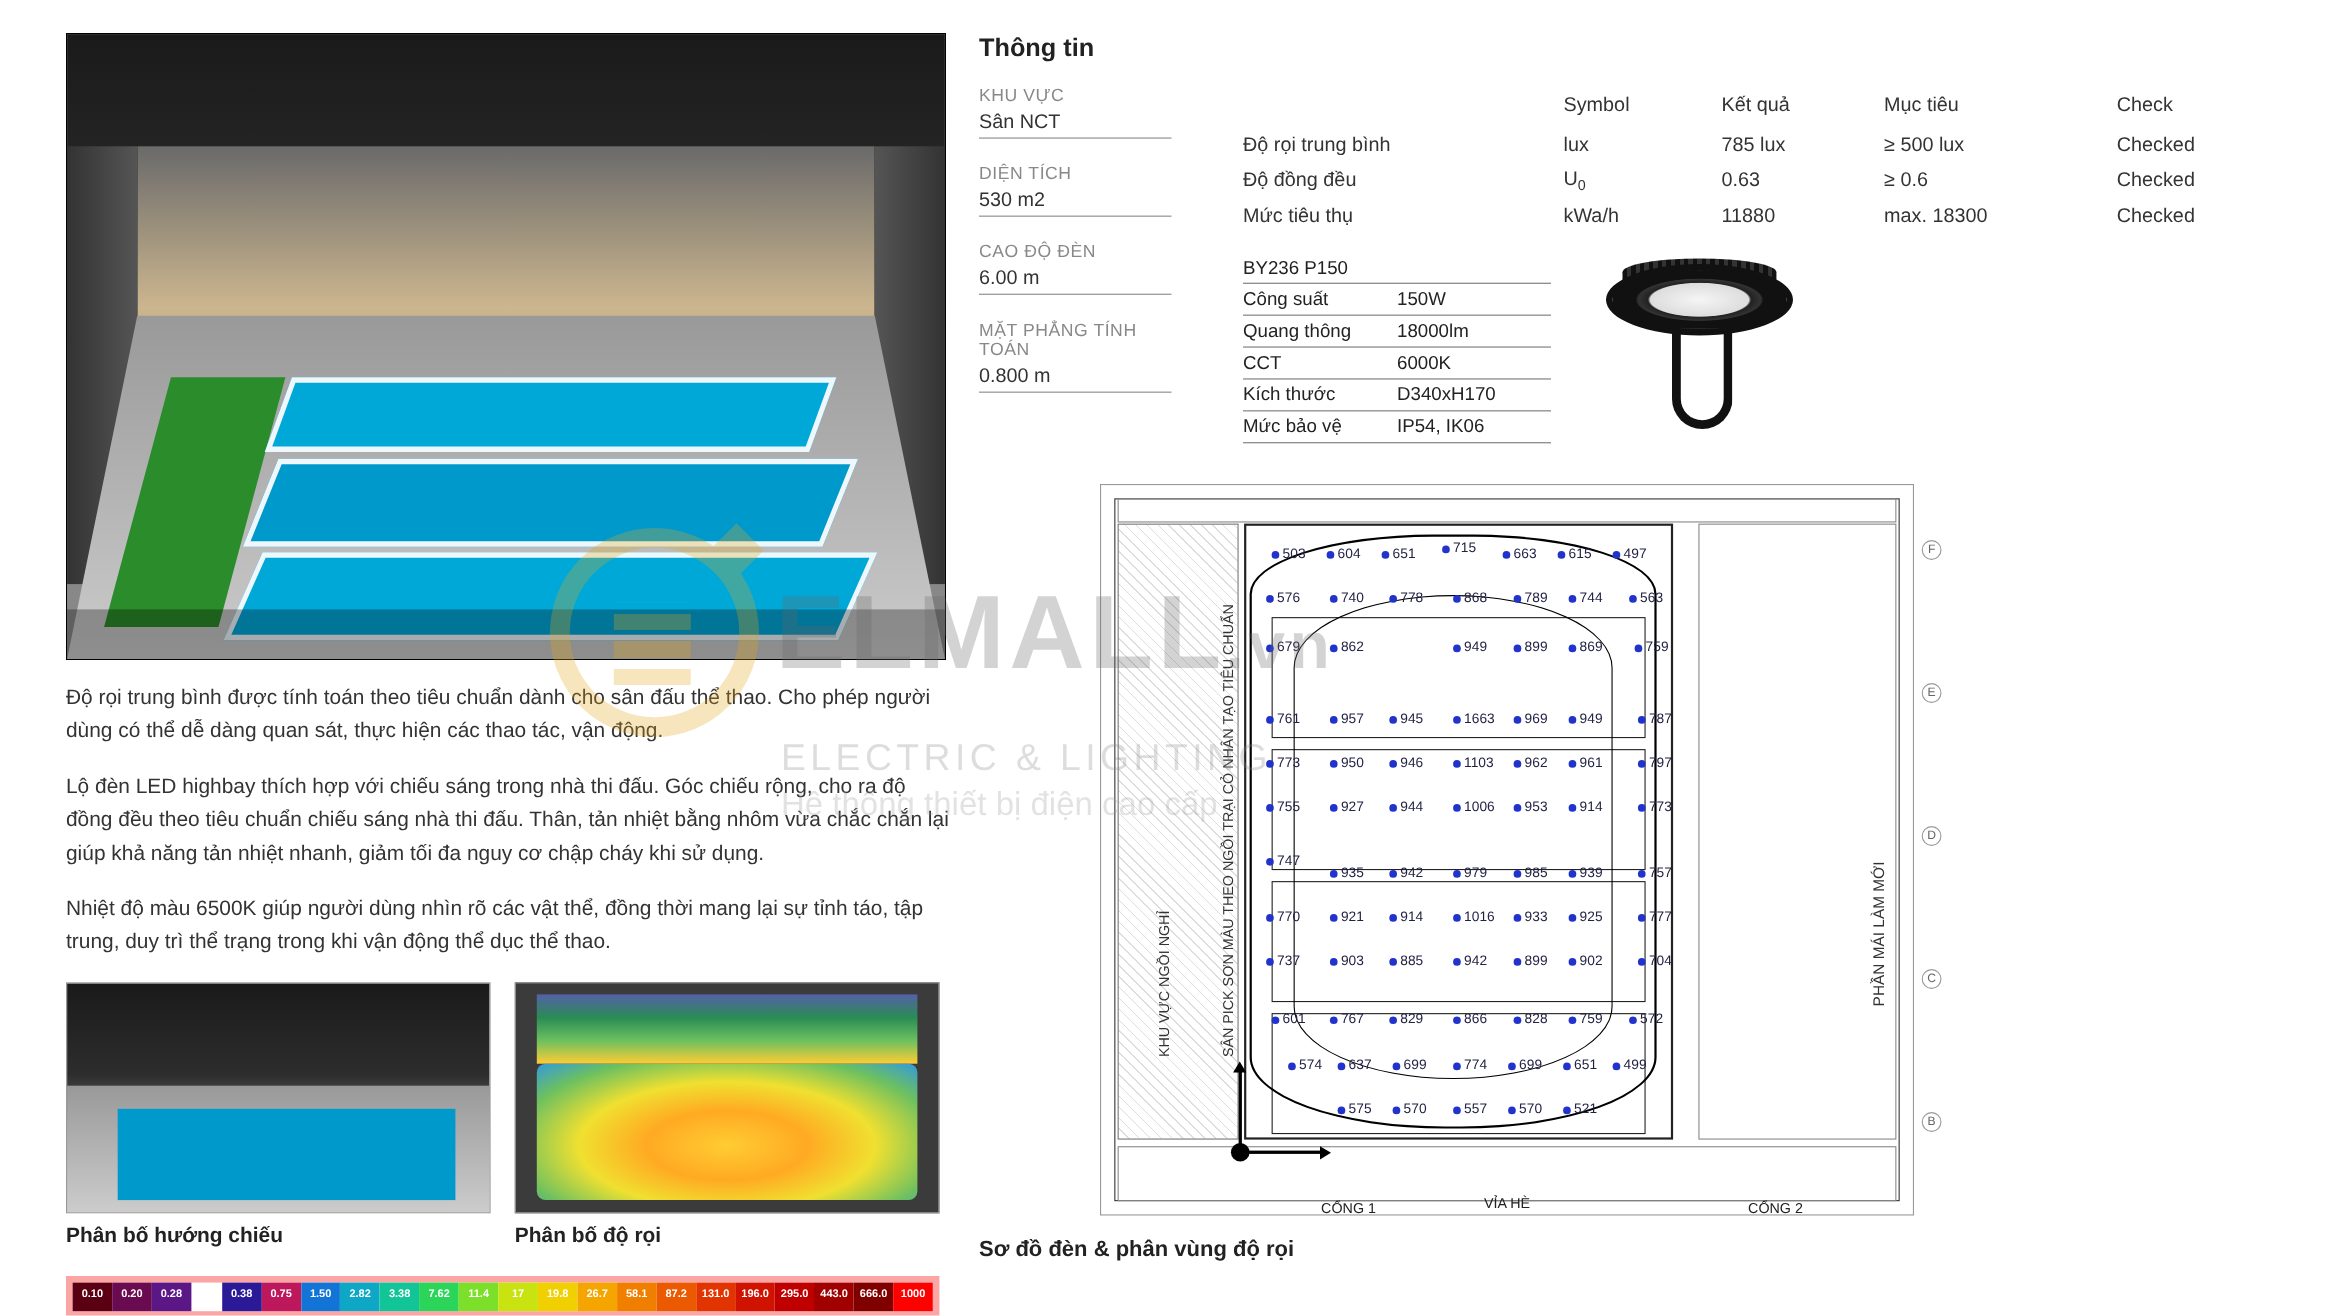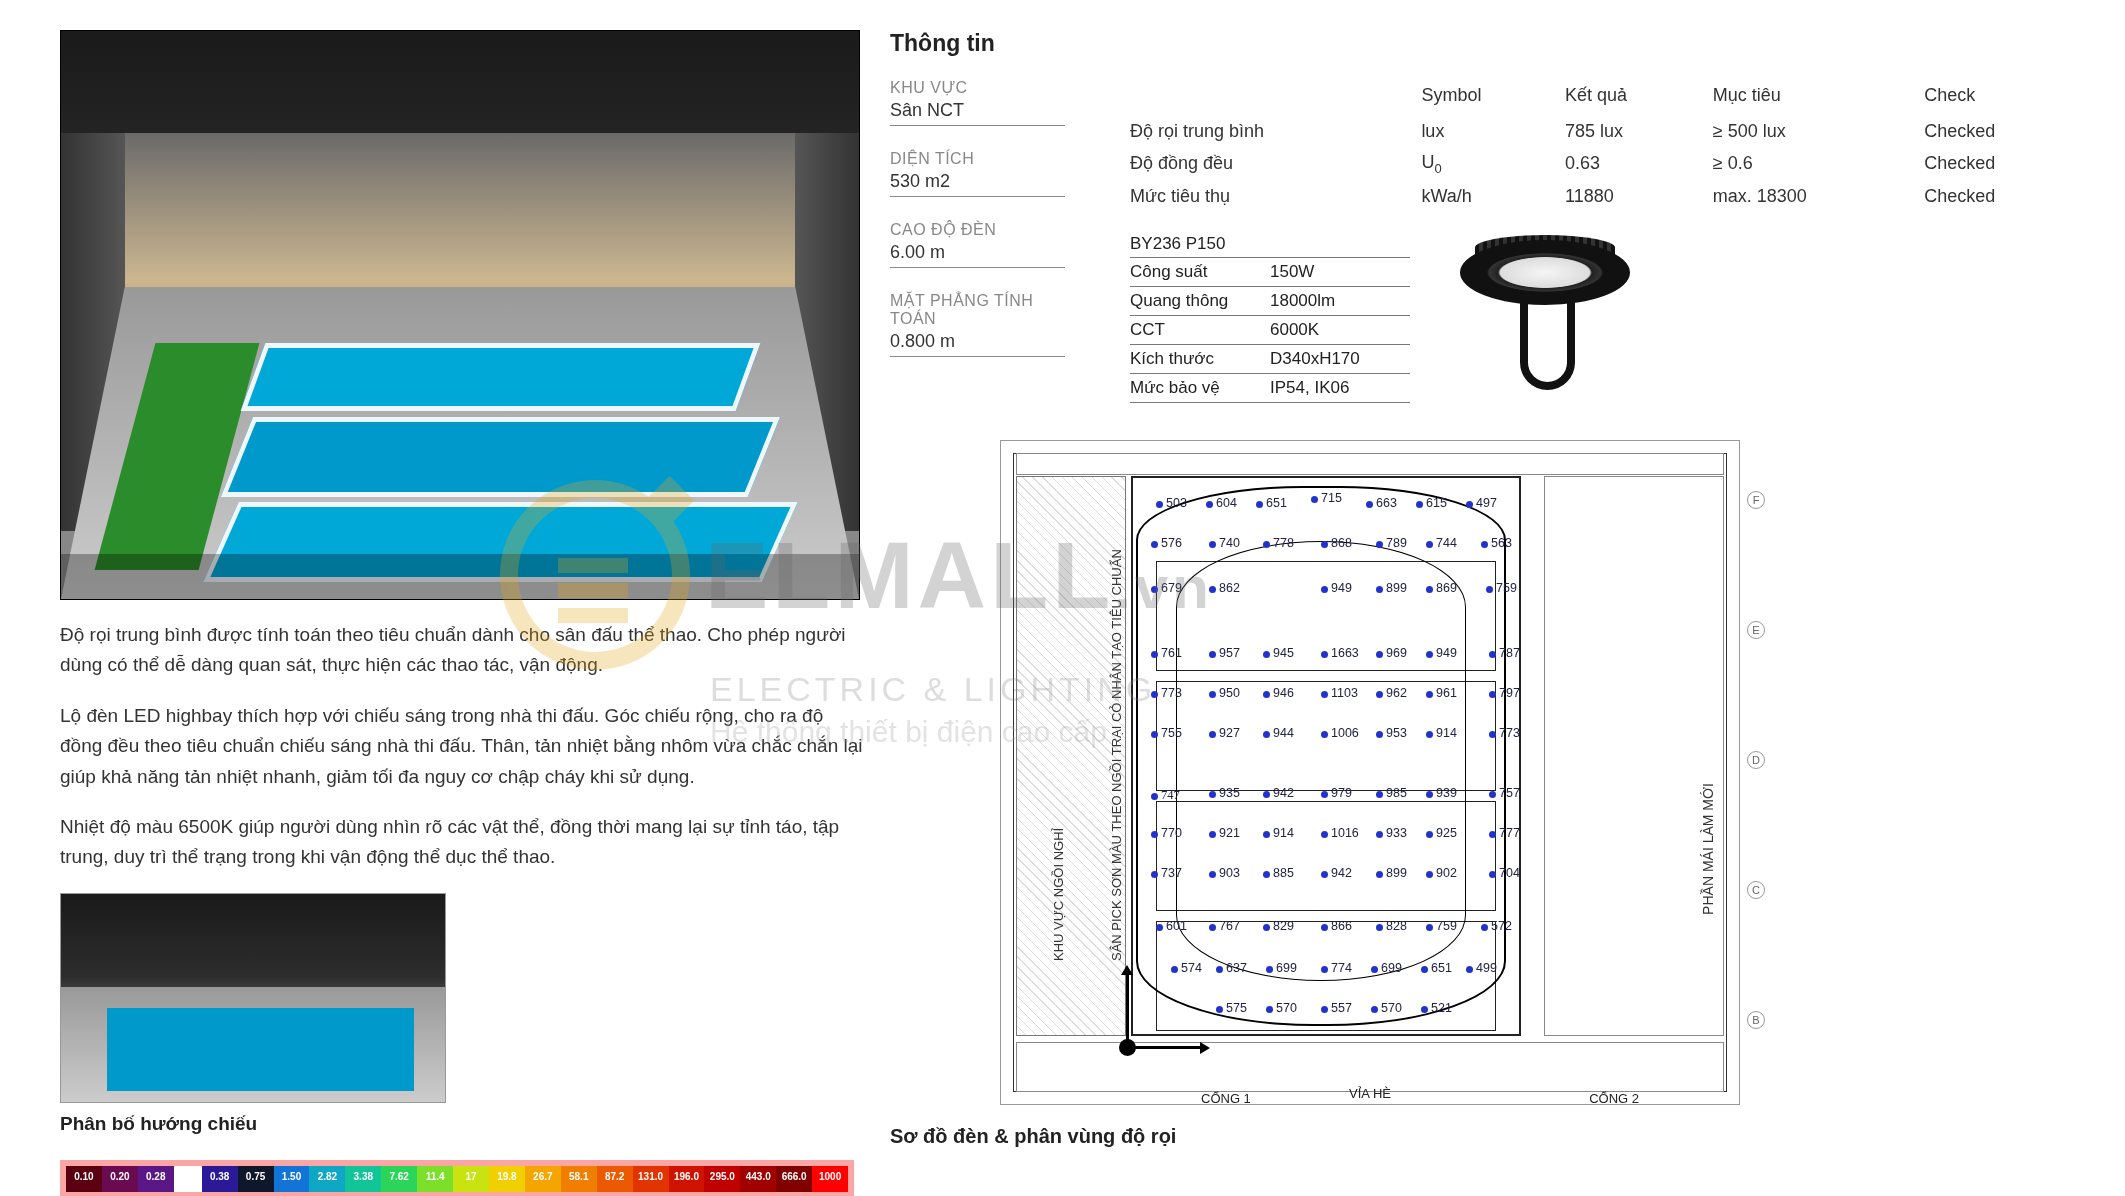--- a/index.html
+++ b/index.html
@@ -121,27 +121,34 @@
     <p class="ptext">Nhiệt độ màu 6500K giúp người dùng nhìn rõ các vật thể, đồng thời mang lại sự tỉnh táo, tập trung, duy trì thể trạng trong khi vận động thể dục thể thao.</p>
 
     <div class="thumbs">
       <div class="thumb direction">
         <div class="img">
           <div class="floor2"></div>
             <div class="court2"></div>
         </div>
         <div class="caption">Phân bố hướng chiếu</div>
       </div>
+      <div class="thumb false">
+        <div class="img">
+          <div class="wall"></div>
+            <div class="heat"></div>
+        </div>
+        <div class="caption">Phân bố độ rọi</div>
+      </div>
     </div>
     <div class="scalebar" id="scalebar">
         <div class="seg" style="background: rgb(91, 0, 18);">0.10</div>
         <div class="seg" style="background: rgb(106, 10, 80);">0.20</div>
         <div class="seg" style="background: rgb(92, 23, 135);">0.28</div>
         <div class="seg" style="background: rgb(43, 26, 152); margin-left: 28px;">0.38</div>
-        <div class="seg" style="background: #0f172a;">0.75</div>
+        <div class="seg" style="background: #be185d;">0.75</div>
         <div class="seg" style="background: rgb(17, 116, 214);">1.50</div>
         <div class="seg" style="background: rgb(14, 167, 197);">2.82</div>
         <div class="seg" style="background: rgb(18, 197, 152);">3.38</div>
         <div class="seg" style="background: rgb(43, 213, 89);">7.62</div>
         <div class="seg" style="background: rgb(124, 224, 42);">11.4</div>
         <div class="seg" style="background: rgb(200, 227, 16);">17</div>
         <div class="seg" style="background: rgb(240, 208, 0);">19.8</div>
         <div class="seg" style="background: rgb(245, 165, 0);">26.7</div>
         <div class="seg" style="background: rgb(240, 127, 0);">58.1</div>
         <div class="seg" style="background: rgb(235, 90, 0);">87.2</div>
@@ -312,21 +319,21 @@
           <div class="pt" style="left: 385px; top: 245px;">962</div>
           <div class="pt" style="left: 435px; top: 245px;">961</div>
           <div class="pt" style="left: 498px; top: 245px;">797</div>
           <div class="pt" style="left: 160px; top: 285px;">755</div>
           <div class="pt" style="left: 218px; top: 285px;">927</div>
           <div class="pt" style="left: 272px; top: 285px;">944</div>
           <div class="pt" style="left: 330px; top: 285px;">1006</div>
           <div class="pt" style="left: 385px; top: 285px;">953</div>
           <div class="pt" style="left: 435px; top: 285px;">914</div>
           <div class="pt" style="left: 498px; top: 285px;">773</div>
-          <div class="pt" style="left: 160px; top: 347px; font-family: Liberation Serif, serif;">747</div>
+          <div class="pt" style="left: 160px; top: 334px;">747</div>
           <div class="pt" style="left: 218px; top: 345px;">935</div>
           <div class="pt" style="left: 272px; top: 345px;">942</div>
           <div class="pt" style="left: 330px; top: 345px;">979</div>
           <div class="pt" style="left: 385px; top: 345px;">985</div>
           <div class="pt" style="left: 435px; top: 345px;">939</div>
           <div class="pt" style="left: 498px; top: 345px;">757</div>
           <div class="pt" style="left: 160px; top: 385px;">770</div>
           <div class="pt" style="left: 218px; top: 385px;">921</div>
           <div class="pt" style="left: 272px; top: 385px;">914</div>
           <div class="pt" style="left: 330px; top: 385px;">1016</div>

